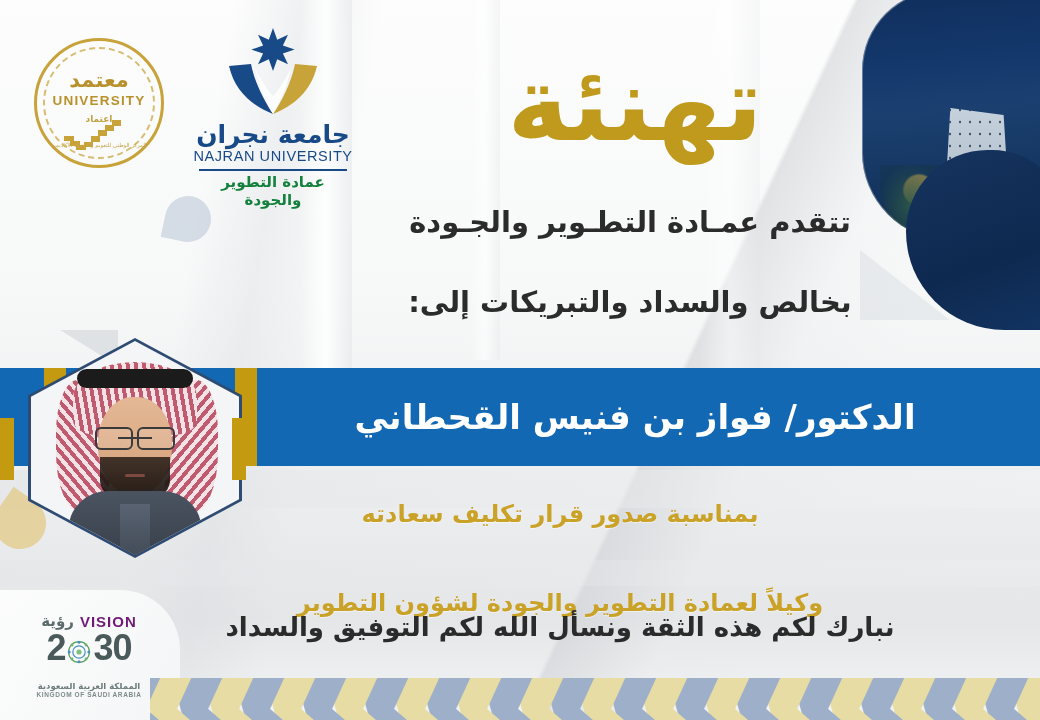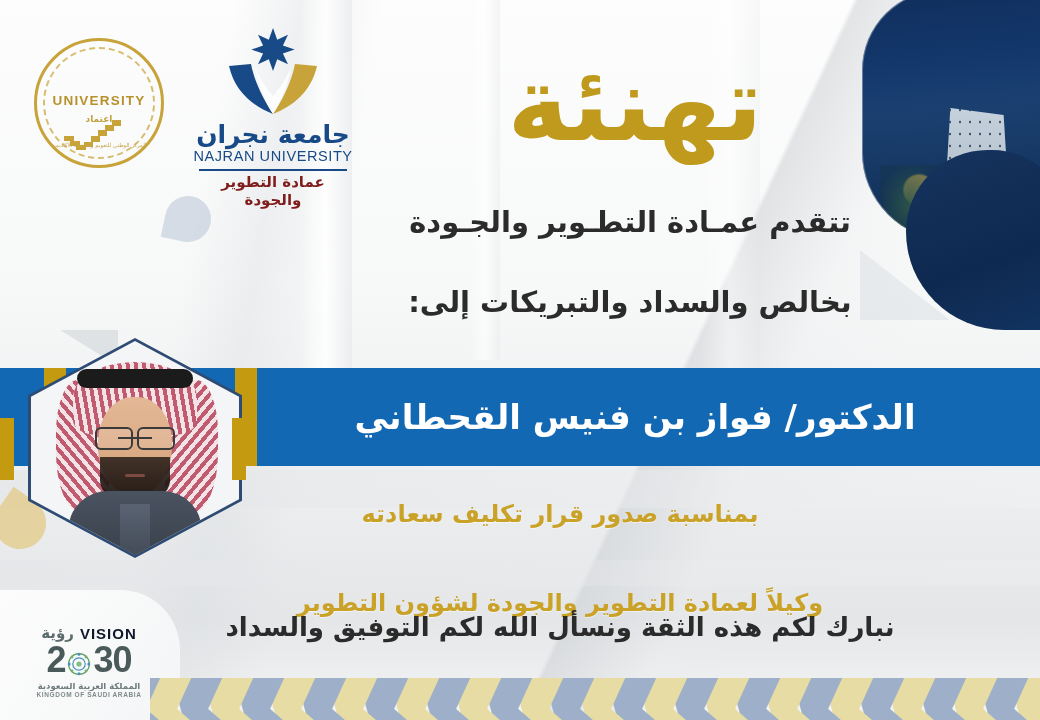--- a/index.html
+++ b/index.html
@@ -78,21 +78,21 @@
     font-size:5.5px;color:#c6a64a;line-height:1.35;}
 
   
   .nu-logo{position:absolute;left:193px;top:28px;width:160px;height:140px;text-align:center;}
   .nu-star{position:absolute;left:50%;top:0;transform:translateX(-50%);width:46px;height:46px;}
   .nu-book{position:absolute;left:50%;top:34px;transform:translateX(-50%);width:96px;height:56px;}
   .nu-ar{position:absolute;left:0;right:0;top:92px;font-size:25px;font-weight:bold;color:#174a87;letter-spacing:-.5px;}
   .nu-en{position:absolute;left:0;right:0;top:120px;font-size:14.5px;font-weight:normal;color:#174a87;
     letter-spacing:.6px;direction:ltr;font-family:"Liberation Sans",sans-serif;}
   .nu-rule{position:absolute;left:6px;right:6px;top:141px;height:1.5px;background:#174a87;}
-  .nu-dean{position:absolute;left:0;right:0;top:145px;font-size:15px;font-weight:bold;color:#7f1d1d;}
+  .nu-dean{position:absolute;left:0;right:0;top:145px;font-size:15px;font-weight:bold;color:#15803d;}
 
   
   .tahnia{position:absolute;left:505px;top:34px;width:260px;height:140px;
     color:#bf9a1d;text-align:center;}
   .tahnia .word{font-size:104px;font-weight:bold;line-height:140px;
     font-family:"DejaVu Sans",sans-serif;
     text-shadow:0 1px 0 rgba(255,255,255,.6);}
 
   
   .intro{position:absolute;left:330px;width:600px;text-align:center;
@@ -156,26 +156,26 @@
   .closing{position:absolute;left:180px;width:760px;top:612px;text-align:center;
     color:#2b2b2b;font-weight:bold;font-size:26px;letter-spacing:.3px;}
 
   
   .v2030-panel{position:absolute;left:-10px;bottom:-10px;width:190px;height:140px;
     background:linear-gradient(135deg,rgba(255,255,255,.9),rgba(244,245,246,.95));
     border-radius:0 60px 0 0;}
   .v2030{position:absolute;left:24px;bottom:22px;width:130px;text-align:center;}
   .v-top{display:flex;align-items:center;justify-content:center;gap:6px;
     font-size:15px;font-weight:bold;color:#5c6b6b;letter-spacing:1px;}
-  .v-top .lat{direction:ltr;font-family:"Liberation Sans",sans-serif;color:#0f172a;}
+  .v-top .lat{direction:ltr;font-family:"Liberation Sans",sans-serif;color:#701a75;}
   .v-num{font-size:36px;font-weight:bold;color:#4a5a5a;letter-spacing:-1px;
     direction:ltr;font-family:"Liberation Sans",sans-serif;line-height:1;
     display:flex;align-items:center;justify-content:center;gap:1px;}
   .v-emblem{width:26px;height:26px;position:relative;}
-  .v-ar{font-size:8.5px;color:#6d7c7c;margin-top:3px;font-weight:bold;text-align:center;}
+  .v-ar{font-size:8.5px;color:#6d7c7c;margin-top:15px;font-weight:bold;text-align:center;}
   .v-en{font-size:6.5px;color:#7d8b8b;letter-spacing:.6px;direction:ltr;
     font-family:"Liberation Sans",sans-serif;font-weight:bold;}
 
   
   .chev{position:absolute;left:150px;right:0;bottom:0;height:42px;overflow:hidden;display:flex;}
   .chev-cell{position:relative;width:31px;height:42px;flex:none;}
   .chev-a{position:absolute;inset:0;background:#e7dca4;
     clip-path:polygon(0 0,100% 0,100% 100%,38% 100%);}
   .chev-b{position:absolute;inset:0;background:#9eb0c9;
     clip-path:polygon(0 0,62% 0,0 100%);}
@@ -211,20 +211,21 @@
           <div class="tower-dots"></div>
         </div>
       <div class="tr-glow"></div>
     </div>
     <div class="tr-shape tr-main2"></div>
   </div>
 
   <div class="seal">
     <div class="seal-ring"></div>
     <div class="seal-ring2"></div>
+    <div class="seal-ar">معتمد</div>
     <div class="seal-en">UNIVERSITY</div>
     <div class="seal-sub">اعتماد</div>
     <div class="seal-check">
       <svg viewBox="0 0 74 34" aria-hidden="true">
         <g fill="#c8a33a">
           <path d="M2 16 l10 0 l0 5 l-10 0 z"></path>
           <path d="M8 21 l10 0 l0 5 l-10 0 z"></path>
           <path d="M14 25 l10 0 l0 5 l-10 0 z"></path>
           <path d="M22 22 l9 0 l0 5 l-9 0 z"></path>
           <path d="M29 16 l9 0 l0 6 l-9 0 z"></path>

